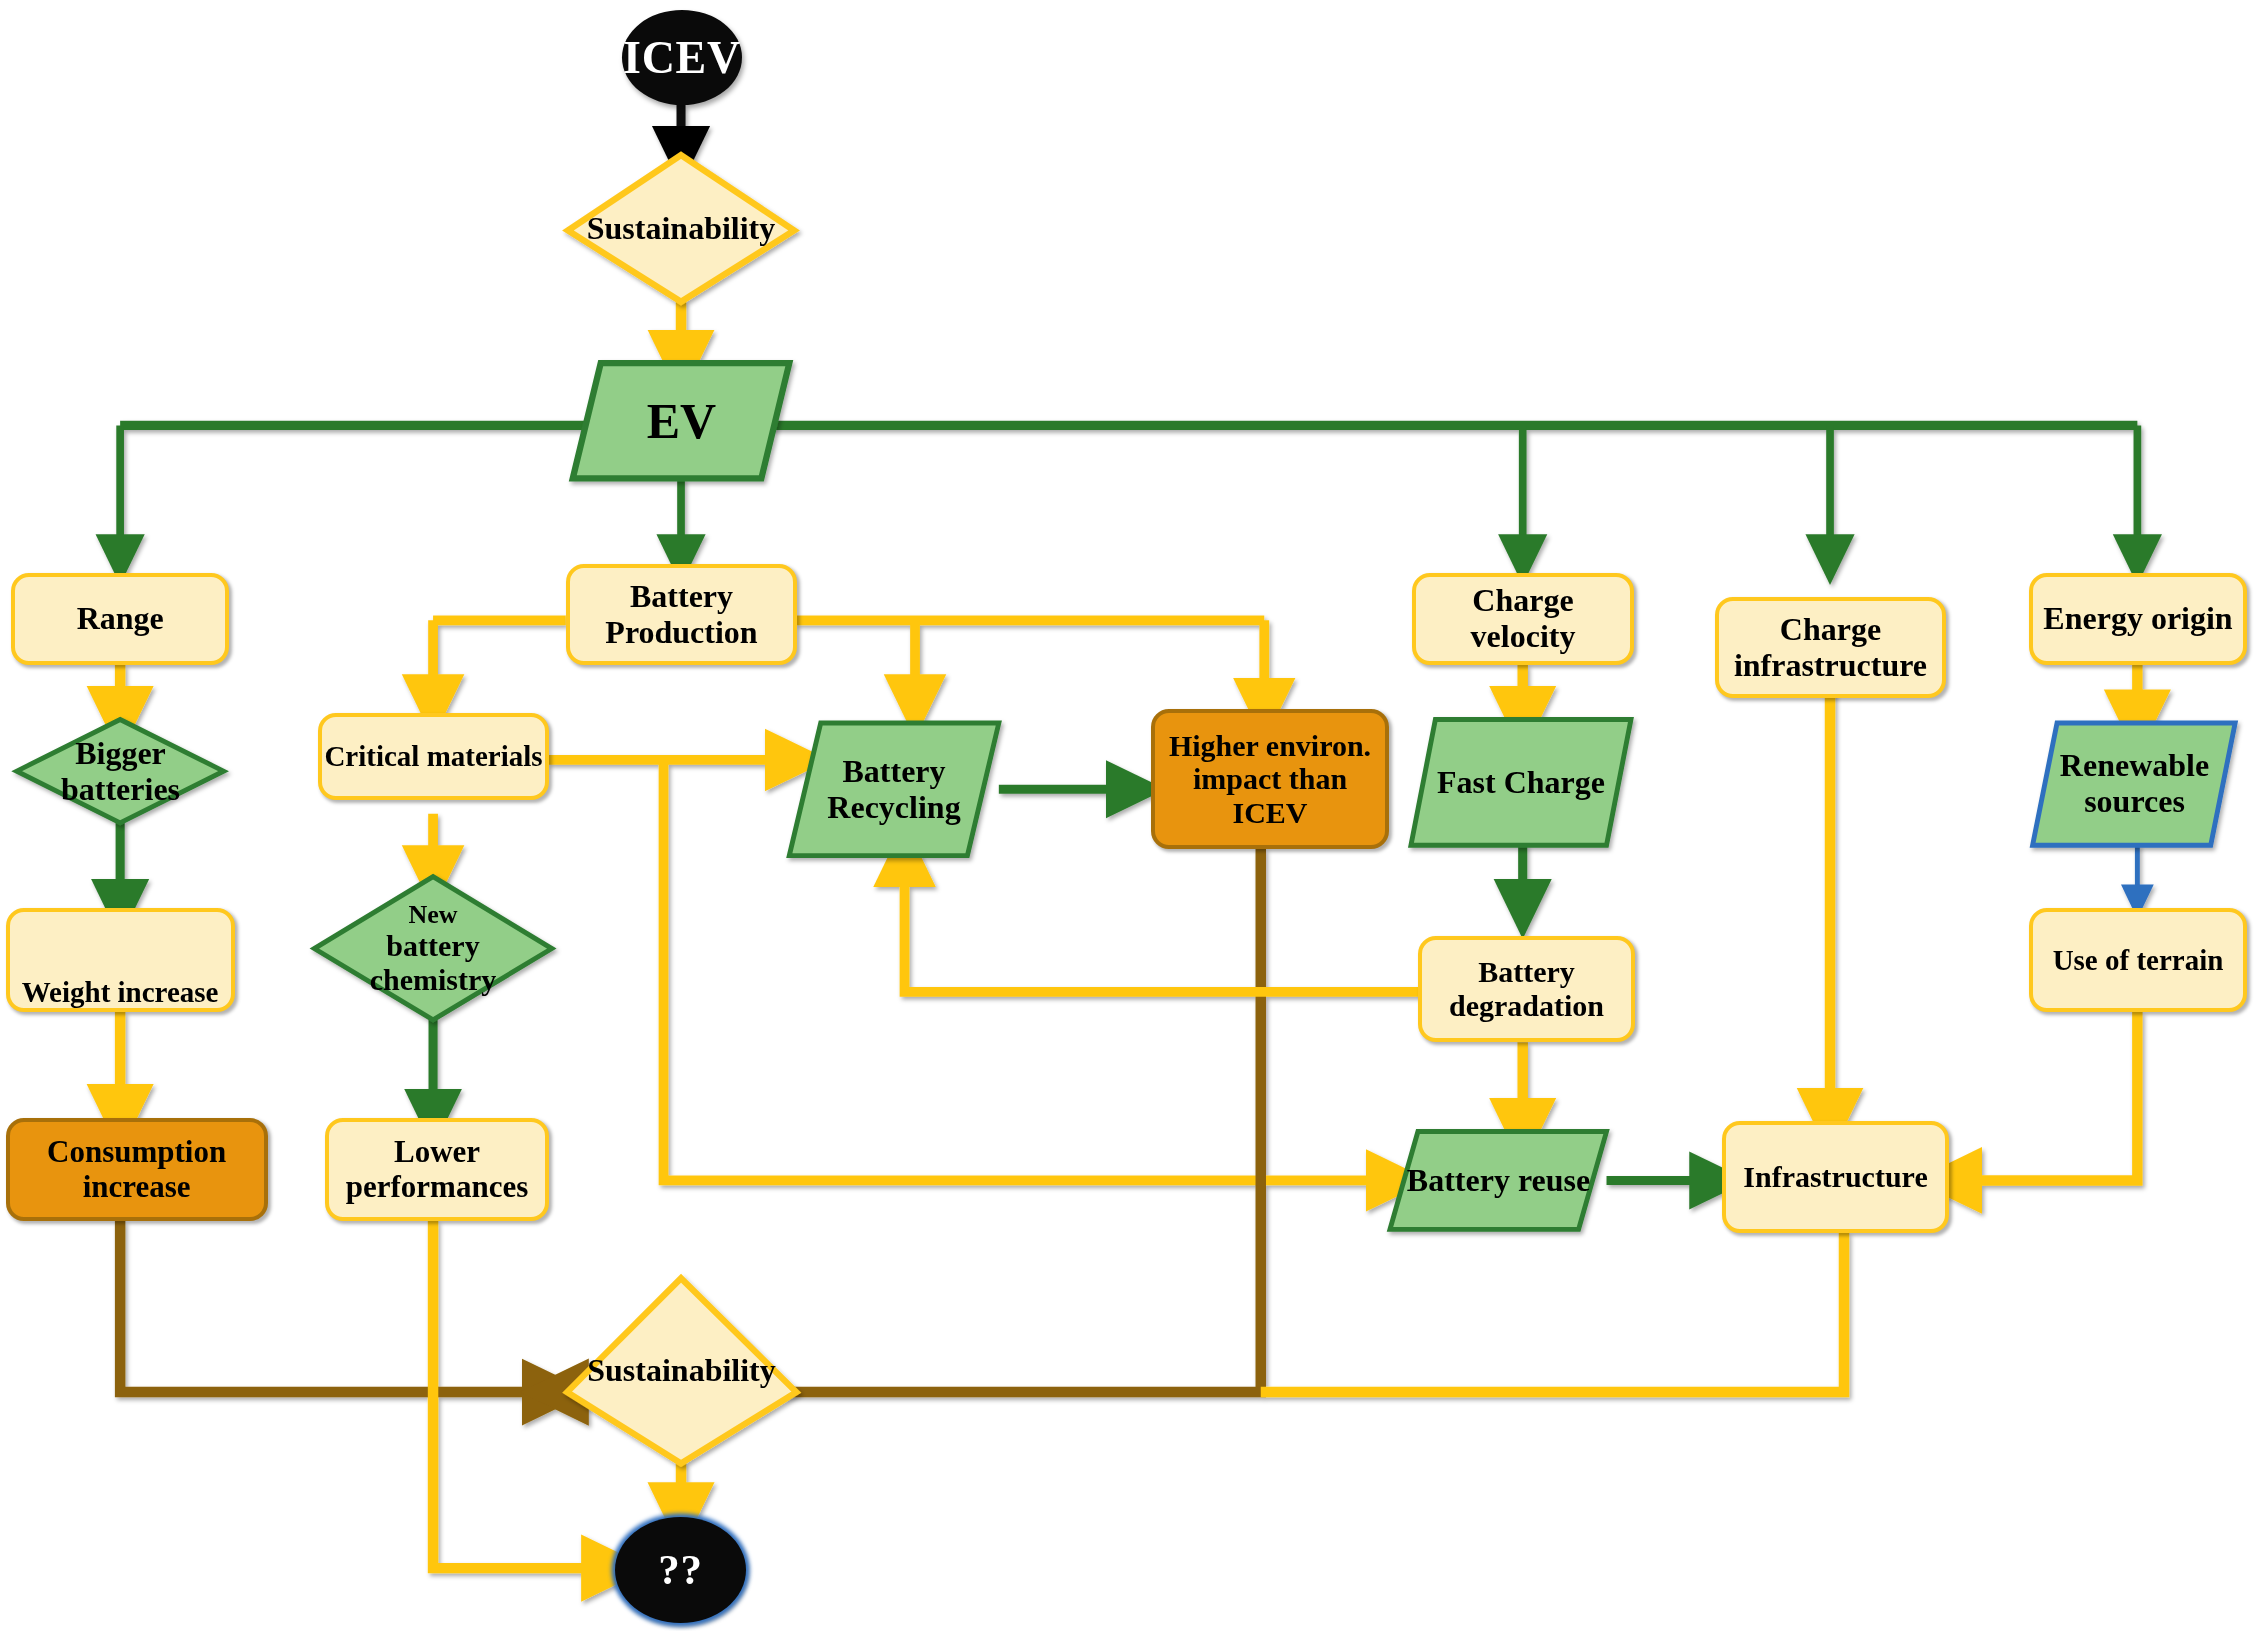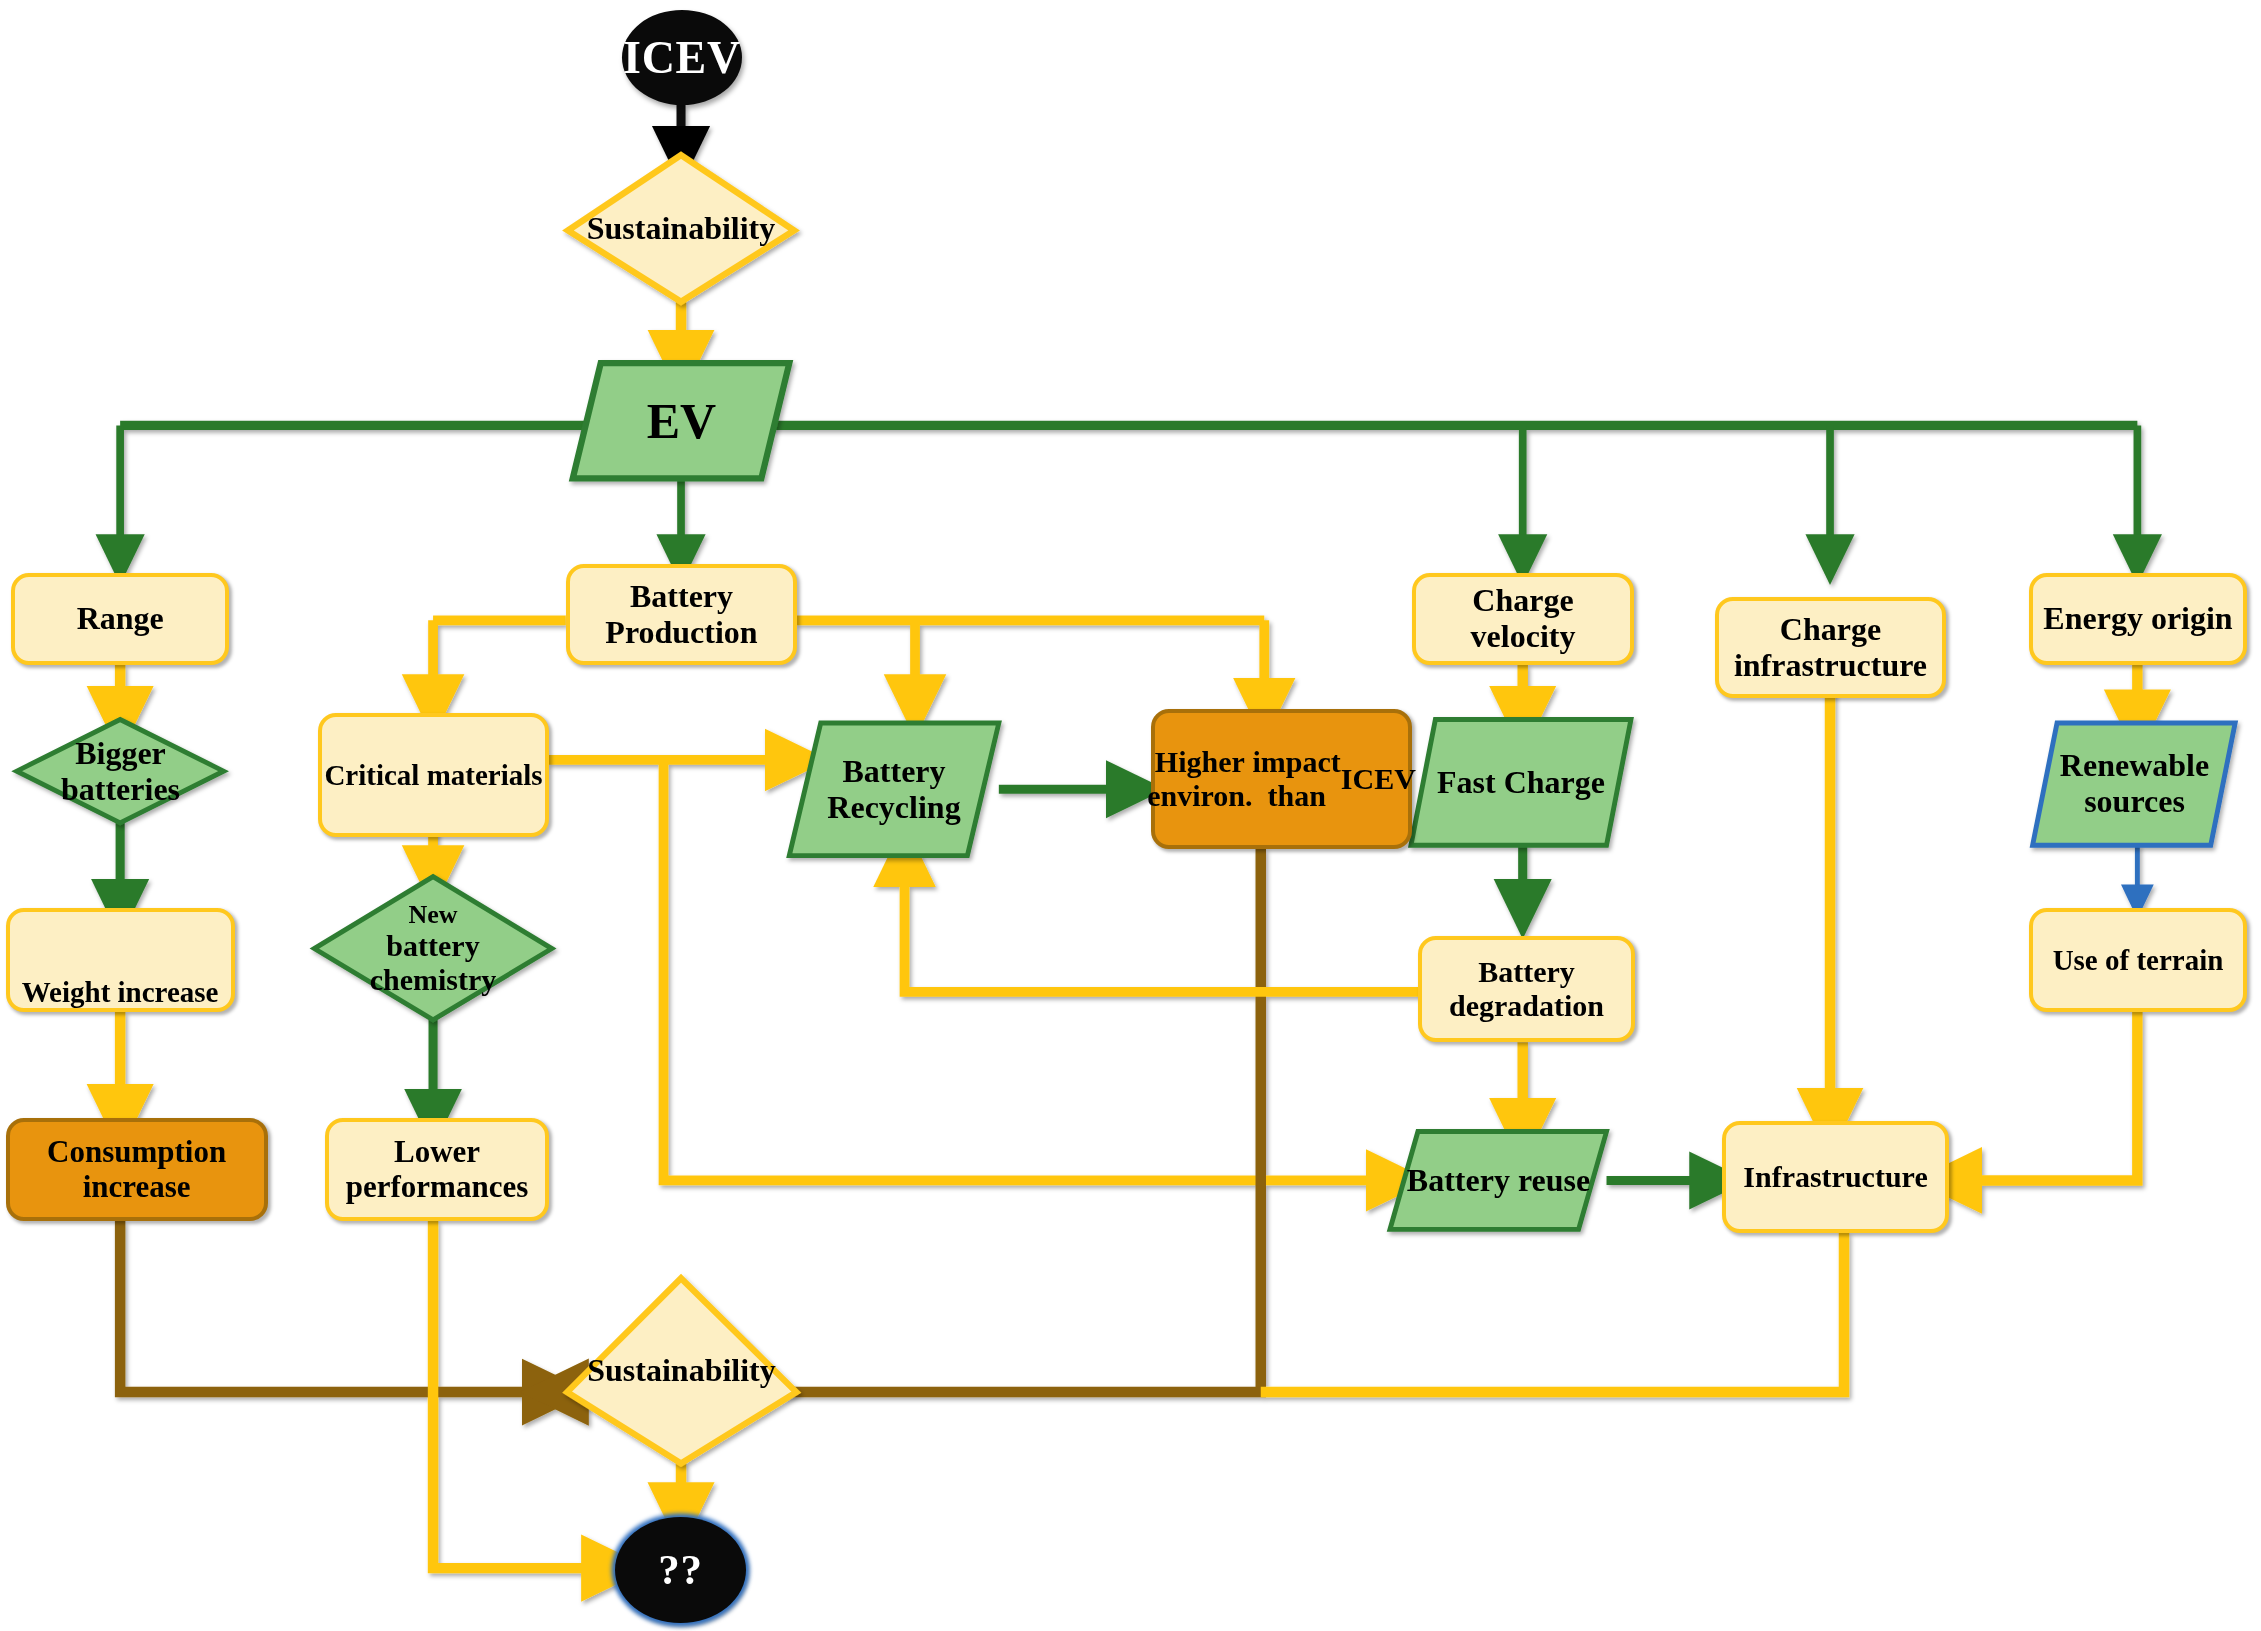--- a/index.html
+++ b/index.html
@@ -219,30 +219,30 @@
 
   <div class="node rect" style="left:2029px;top:573px;width:218px;height:92px;">
     <span>Energy origin</span>
   </div>
 
   <div class="node diamond" style="left:17px;top:720px;width:207px;height:103px;flex-direction:column;">
     <span class="dtext">Bigger</span>
     <span class="dtext">batteries</span>
   </div>
 
-  <div class="node rect" style="left:318px;top:713px;width:231px;height:124px;">
+  <div class="node rect" style="left:318px;top:713px;width:231px;height:87px;">
     <span style="font-size:29px;">Critical materials</span>
   </div>
 
   <div class="node para" style="left:789px;top:723px;width:210px;height:133px;flex-direction:column;">
     <span class="ptext">Battery</span>
     <span class="ptext">Recycling</span>
   </div>
 
-  <div class="node rect orange" style="left:1151px;top:709px;width:261px;height:140px;">
+  <div class="node rect orange" style="left:1151px;top:709px;width:238px;height:140px;flex-direction:column;">
     <span style="font-size:30px;">Higher environ.</span>
     <span style="font-size:30px;">impact than</span>
     <span style="font-size:30px;">ICEV</span>
   </div>
 
   <div class="node para" style="left:1411px;top:720px;width:220px;height:126px;">
     <span class="ptext">Fast Charge</span>
   </div>
 
   <div class="node para" style="left:2033px;top:723px;width:203px;height:122px;flex-direction:column;">

